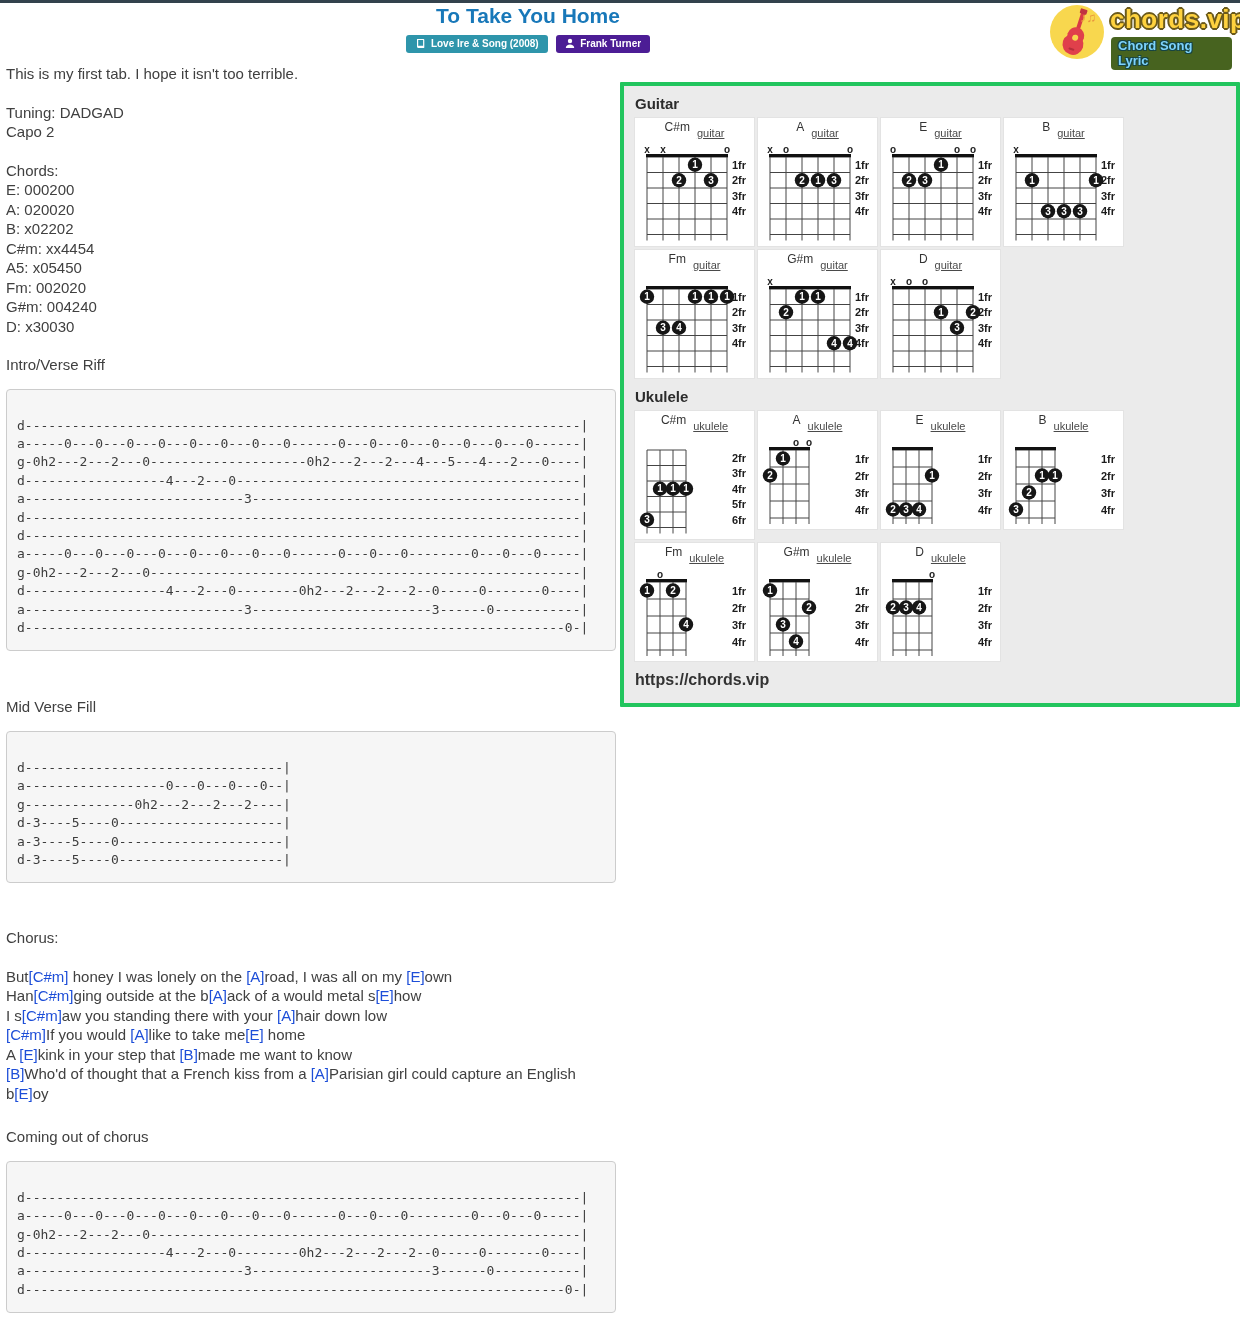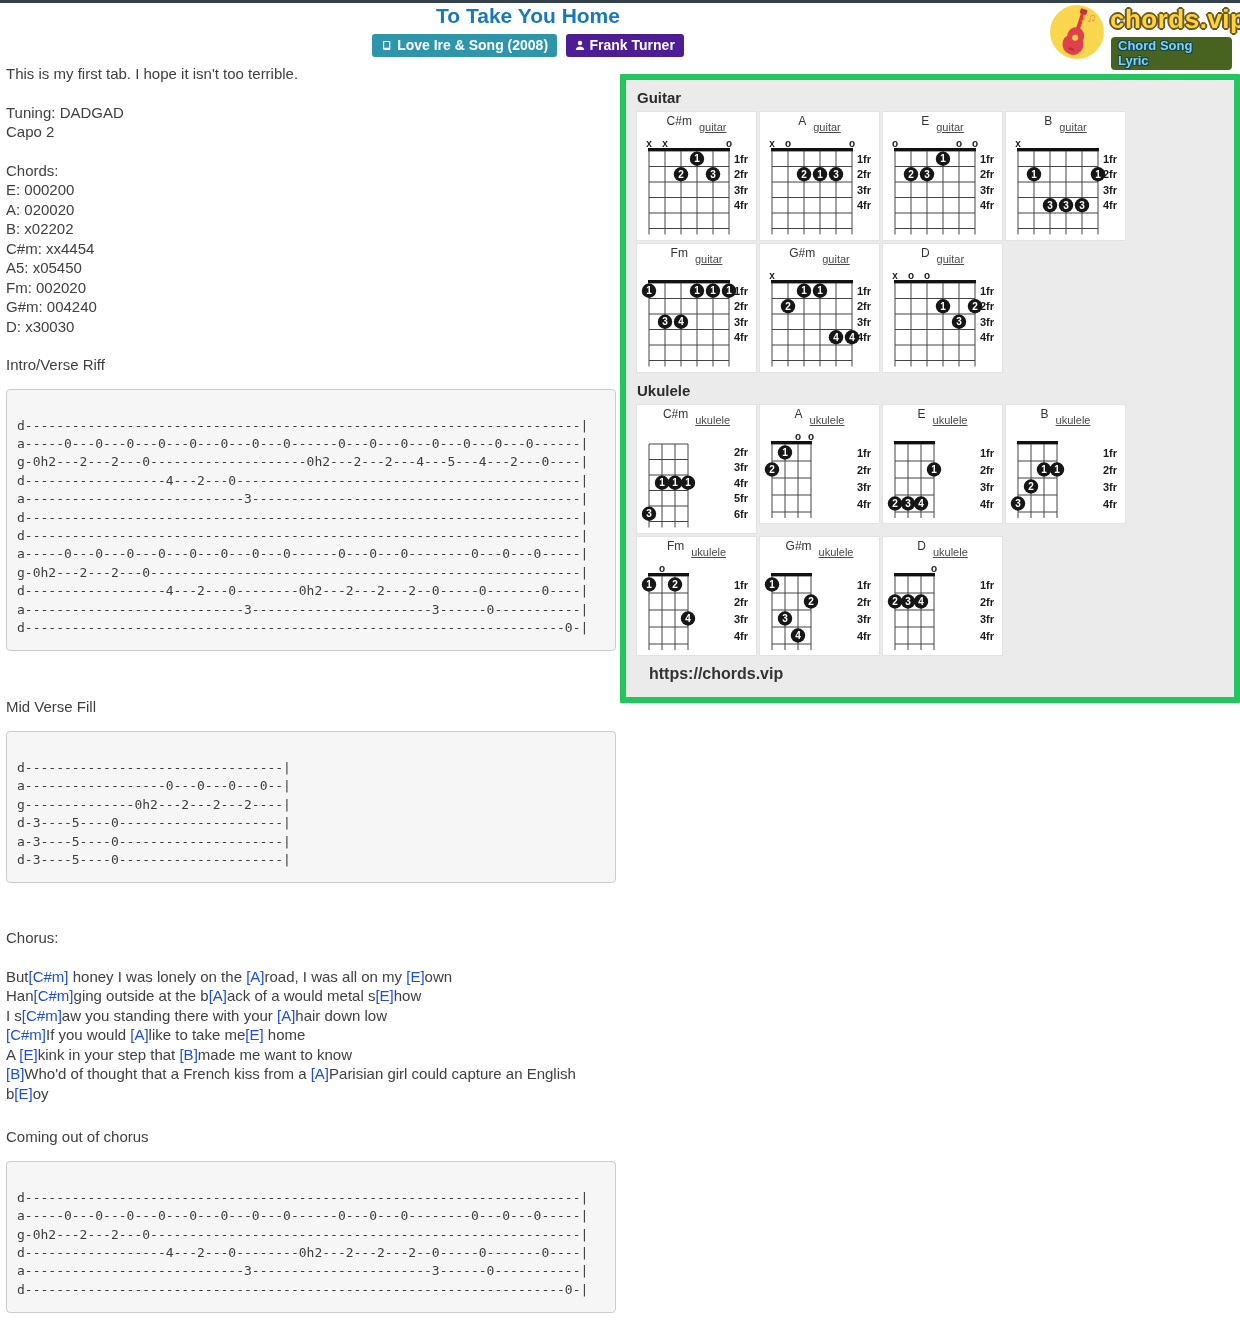--- a/index.html
+++ b/index.html
@@ -3,21 +3,21 @@
 <meta charset="utf-8">
 <style>
   * { box-sizing: border-box; }
   html,body { margin:0; padding:0; background:#fff; }
   .page { position:relative; width:1240px; height:1341px; font-family:"Liberation Sans",sans-serif; overflow:hidden; background:#fff; }
   .topbar { height:3px; background:#33424d; }
 
   .header { position:absolute; left:0; top:3px; width:1056px; text-align:center; }
   .page-title { margin:0; padding-top:1px; font-size:21px; font-weight:bold; color:#1878b9; }
   .badges { margin-top:6px; }
-  .badge { display:inline-flex; align-items:center; gap:5px; color:#fff; font-size:14px; font-weight:bold; padding:3px 9px 4px 9px; border-radius:3px; margin:0 2px; vertical-align:middle; }
+  .badge { display:inline-flex; align-items:center; gap:5px; color:#fff; font-size:10px; font-weight:bold; padding:3px 9px 4px 9px; border-radius:3px; margin:0 2px; vertical-align:middle; }
   .badge-album { background:#2e95ab; }
   .badge-artist { background:#4c1d95; }
   .badge svg { display:block; }
 
   .logo { position:absolute; top:4px; right:8px; width:182px; height:57px; cursor:pointer; }
   .logo-circle { position:absolute; left:0; top:1px; width:54px; height:54px; border-radius:50%; background:#f8d74e; }
   .logo-notes { position:absolute; left:30px; top:6px; font-size:13px; color:#e8953d; font-weight:bold; }
   .logo-text { position:absolute; left:60px; top:0px; font-size:26px; font-weight:bold; color:#ffd23e; letter-spacing:0.5px;
     text-shadow:-2px 0 #6b5a1c, 2px 0 #6b5a1c, 0 -2px #6b5a1c, 0 2px #6b5a1c, -1px -1px #6b5a1c, 1px 1px #6b5a1c, -1px 1px #6b5a1c, 1px -1px #6b5a1c; }
   .logo-sub { position:absolute; left:61px; top:33px; background:#47631f; color:#7dd3fc; font-size:13px; font-weight:bold; padding:1px 7px 2px 7px; border-radius:4px;
@@ -27,30 +27,30 @@
   .para-gap { margin-bottom:19px; }
   .label-gap-top { margin-top:19px; }
   .section-label { margin-top:19px; margin-bottom:14px; }
   .tabbox { background:#f6f6f6; border:1px solid #ccc; border-radius:4px; padding:27px 10px 13px 10px; font-family:"DejaVu Sans Mono",monospace; font-size:13px; line-height:18.4px; color:#3c3c3c; margin:0; white-space:pre; overflow:hidden; }
   .after-box { margin-top:26px; }
   .chorus-label { margin-top:26px; margin-bottom:19px; }
   .chorus-line { }
   .chord-token { color:#1d4ed8; }
   .outro-label { margin-top:24px; margin-bottom:14px; }
 
-  .right-panel { position:absolute; left:620px; top:74px; width:620px; min-height:588px; background:#ebebeb; border:6px solid #22c55e; border-radius:1px; padding:8px 16px 14px 10px; }
+  .right-panel { position:absolute; left:620px; top:82px; width:620px; min-height:588px; background:#ebebeb; border:4px solid #22c55e; border-radius:1px; padding:8px 16px 14px 10px; }
   .panel-h { font-size:15px; font-weight:bold; color:#2b2b2b; margin:1px 0 5px 1px; }
   .cards { display:flex; flex-wrap:wrap; gap:2px; margin-bottom:9px; align-items:flex-start; }
   .card { width:121px; background:#fff; border:1px solid #e3e3e3; padding:2px 0 3px 0; }
   .card-top { display:flex; justify-content:center; gap:7px; height:24px; }
   .cname { font-size:12px; color:#333; }
   .clink { font-size:11px; color:#4a4a4a; text-decoration:underline; margin-top:7px; cursor:pointer; }
   .diagram { display:block; }
 
-  .panel-url { font-size:16px; font-weight:bold; color:#333; margin-top:5px; margin-left:13px; }
+  .panel-url { font-size:16px; font-weight:bold; color:#333; margin-top:5px; margin-left:1px; }
 </style>
 </head>
 <body>
 
 <div class="page">
   <div class="topbar"></div>
 
   <div class="header">
     <h1 class="page-title">To Take You Home</h1>
     <div class="badges">

